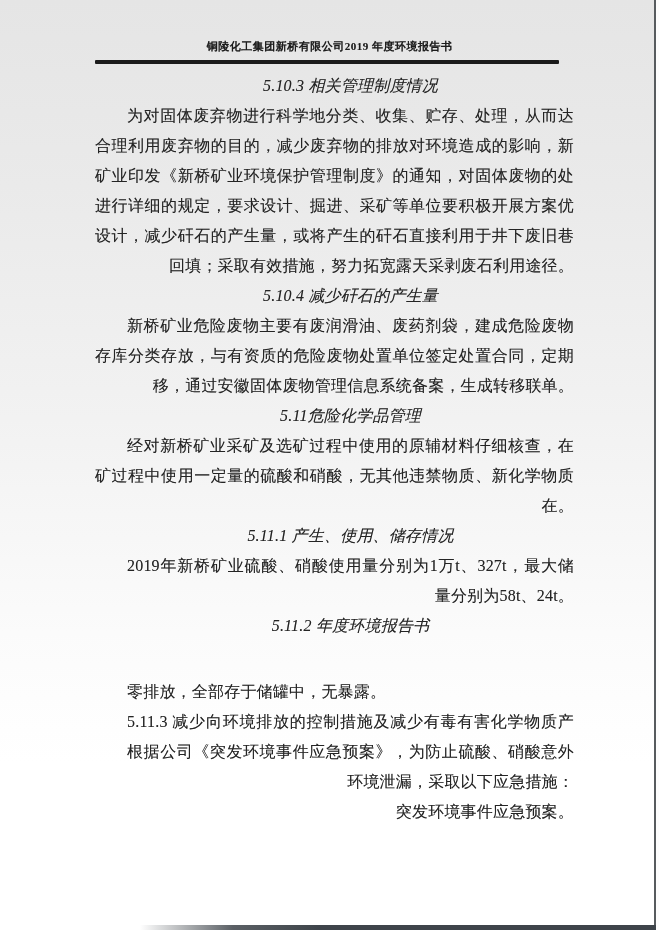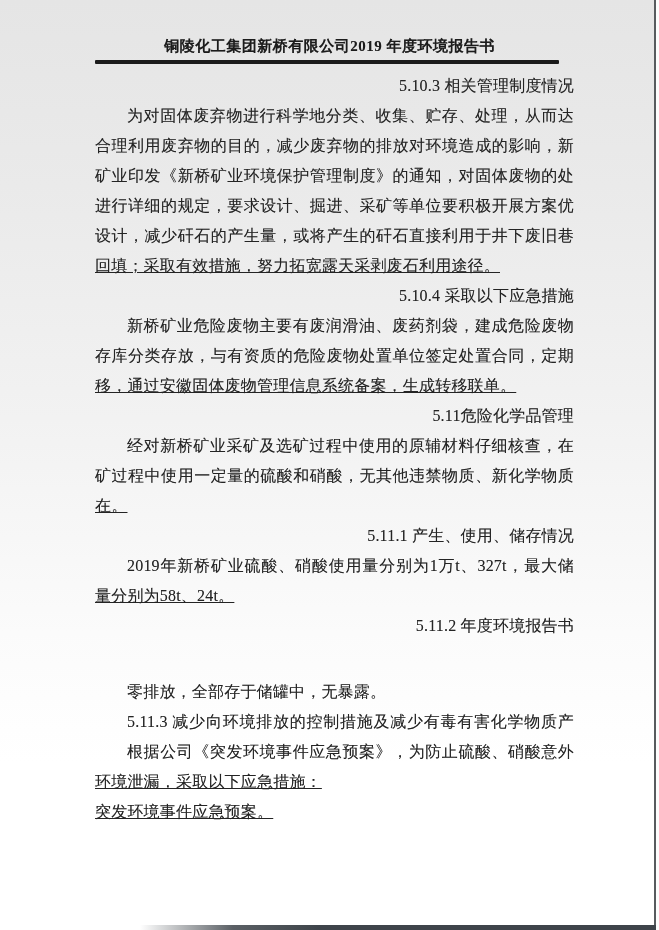--- a/index.html
+++ b/index.html
@@ -36,21 +36,21 @@
     position: absolute;
     bottom: 0;
     left: 140px;
     right: 3px;
     height: 5px;
     background: linear-gradient(to right, rgba(62,68,74,0) 0%, rgba(62,68,74,0.85) 18%, #3e444a 35%, #3e444a 100%);
   }
   .report-header {
     padding-top: 37px;
     text-align: center;
-    font-size: 15px;
+    font-size: 11px;
     font-weight: bold;
     color: #1c1c1c;
     line-height: 18px;
     letter-spacing: 0.5px;
     text-shadow: 0 0 0.5px rgba(0,0,0,0.35);
   }
   .header-rule {
     margin: 5px 0 0 95px;
     width: 464px;
     height: 4px;
@@ -64,25 +64,25 @@
   .line {
     height: 30px;
     line-height: 30px;
     font-size: 16px;
     letter-spacing: 0.2px;
     color: #242424;
     text-shadow: 0 0 0.5px rgba(0,0,0,0.3);
     white-space: pre-wrap;
     overflow: hidden;
   }
-  .role-heading { text-indent: 2em; text-align: right; }
+  .role-heading { text-indent: 2em; text-align: center; font-style: italic; }
   .role-para-single { text-indent: 2em; text-align: left; margin-top: 36px; }
   .role-para-first { text-indent: 2em; text-align: justify; text-align-last: justify; }
   .role-para-full { text-align: justify; text-align-last: justify; }
-  .role-para-last { text-align: left; text-decoration: underline; }
+  .role-para-last { text-align: right; }
   .page-number {
     margin-top: 1px;
     width: 479px;
     margin-left: 95px;
     text-align: center;
     font-size: 13px;
     line-height: 26px;
     color: #1f1f1f;
     text-shadow: 0 0 0.5px rgba(0,0,0,0.3);
   }
@@ -97,21 +97,21 @@
   <div class="header-rule"></div>
 
   <div class="doc-body" id="doc-body">
       <div class="line role-heading">5.10.3 相关管理制度情况</div>
       <div class="line role-para-first">为对固体废弃物进行科学地分类、收集、贮存、处理，从而达到</div>
       <div class="line role-para-full">合理利用废弃物的目的，减少废弃物的排放对环境造成的影响，新桥</div>
       <div class="line role-para-full">矿业印发《新桥矿业环境保护管理制度》的通知，对固体废物的处置</div>
       <div class="line role-para-full">进行详细的规定，要求设计、掘进、采矿等单位要积极开展方案优化</div>
       <div class="line role-para-full">设计，减少矸石的产生量，或将产生的矸石直接利用于井下废旧巷道</div>
       <div class="line role-para-last">回填；采取有效措施，努力拓宽露天采剥废石利用途径。</div>
-      <div class="line role-heading">5.10.4 采取以下应急措施</div>
+      <div class="line role-heading">5.10.4 减少矸石的产生量</div>
       <div class="line role-para-first">新桥矿业危险废物主要有废润滑油、废药剂袋，建成危险废物暂</div>
       <div class="line role-para-full">存库分类存放，与有资质的危险废物处置单位签定处置合同，定期转</div>
       <div class="line role-para-last">移，通过安徽固体废物管理信息系统备案，生成转移联单。</div>
       <div class="line role-heading">5.11危险化学品管理</div>
       <div class="line role-para-first">经对新桥矿业采矿及选矿过程中使用的原辅材料仔细核查，在选</div>
       <div class="line role-para-full">矿过程中使用一定量的硫酸和硝酸，无其他违禁物质、新化学物质存</div>
       <div class="line role-para-last">在。</div>
       <div class="line role-heading">5.11.1 产生、使用、储存情况</div>
       <div class="line role-para-first">2019年新桥矿业硫酸、硝酸使用量分别为1万t、327t，最大储存</div>
       <div class="line role-para-last">量分别为58t、24t。</div>

